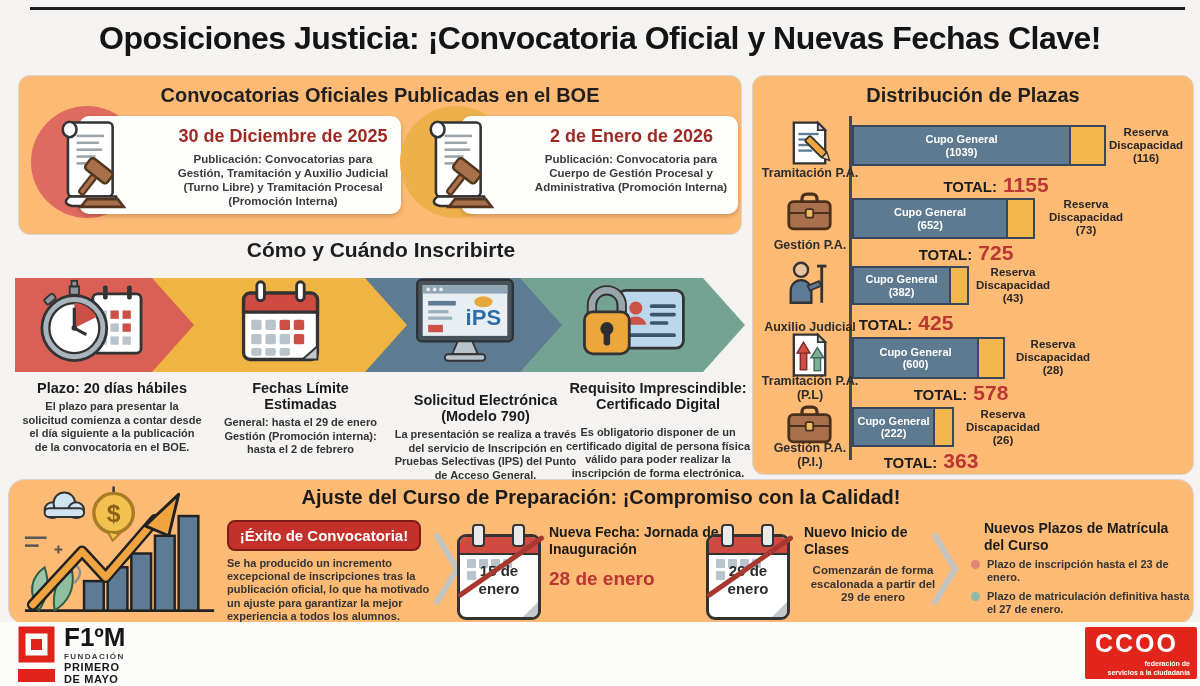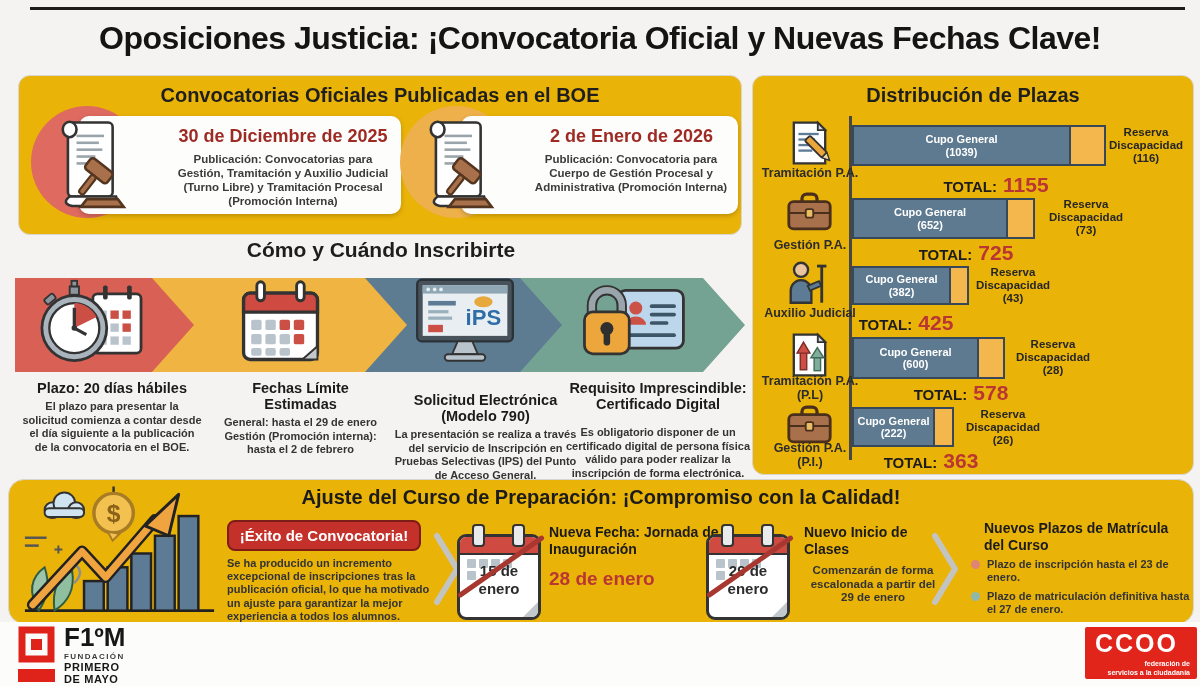--- a/index.html
+++ b/index.html
@@ -3,21 +3,21 @@
 <meta charset="utf-8">
 <style>
   html,body{margin:0;padding:0;}
   body{width:1200px;height:686px;background:#f4f3f1;font-family:"Liberation Sans",sans-serif;overflow:hidden;}
   #canvas{position:relative;width:1200px;height:686px;background:#f4f3f1;}
   .abs{position:absolute;}
   
   .top-rule{left:30px;top:7px;width:1155px;height:3px;background:#1d1d1d;}
   .main-title{left:30px;top:20px;width:1140px;text-align:center;font-size:32px;font-weight:800;color:#141414;letter-spacing:-.5px;white-space:nowrap;}
   
-  .panel{background:#eab308;border:1px solid #d8d6d1;border-radius:12px;}
+  .panel{background:#fdba74;border:1px solid #d8d6d1;border-radius:12px;}
   .panel-boe{left:18px;top:75px;width:722px;height:158px;}
   .panel-plazas{left:752px;top:75px;width:440px;height:398px;}
   .panel-course{left:8px;top:479px;width:1184px;height:143px;border-radius:16px;}
   .panel-head{position:absolute;left:0;top:8px;width:100%;text-align:center;font-size:20px;font-weight:800;color:#1f1f1f;}
   
   .boe-circle{position:absolute;width:112px;height:112px;border-radius:50%;top:30px;}
   .boe-circle.red{left:12px;background:#df6a5f;}
   .boe-circle.yellow{left:381px;background:#eeb04b;}
   .boe-card{position:absolute;top:40px;height:98px;background:#fdfdfc;border-radius:10px;box-shadow:0 2px 5px rgba(0,0,0,.2);}
   .boe-card.c1{left:60px;width:322px;}
@@ -215,21 +215,21 @@
 
     <div class="prow-icon" style="top:183px">
       <svg viewBox="0 0 50 50" width="47" height="48">
         <line x1="38" y1="8" x2="38" y2="46" stroke="#333" stroke-width="3"></line>
         <line x1="33" y1="7" x2="43" y2="7" stroke="#333" stroke-width="3"></line>
         <circle cx="16" cy="11" r="7.5" fill="#e9c49c" stroke="#333" stroke-width="2.5"></circle>
         <path d="M5 46 v-13 a11 11 0 0 1 22 0 v13 z" fill="#5d7b94" stroke="#333" stroke-width="2.5"></path>
         <path d="M23 28 l12 -5 l2.5 5 l-12 5 z" fill="#5d7b94" stroke="#333" stroke-width="2"></path>
       </svg>
     </div>
-    <div class="prow-cat" style="top:230px"><span>Auxilio Judicial</span></div>
+    <div class="prow-cat" style="top:244px"><span>Auxilio Judicial</span></div>
     <div class="bargrp r2" style="top:190px">
       <div class="bar-gen">
         <span>Cupo General</span>
         <span>(382)</span>
       </div>
       <div class="bar-res"></div>
     </div>
     <div class="reserva" style="left:215px;top:190px">Reserva Discapacidad (43)</div>
     <div class="totalrow" style="left:43px;top:235px">
       <span class="total-lab">TOTAL:</span>

